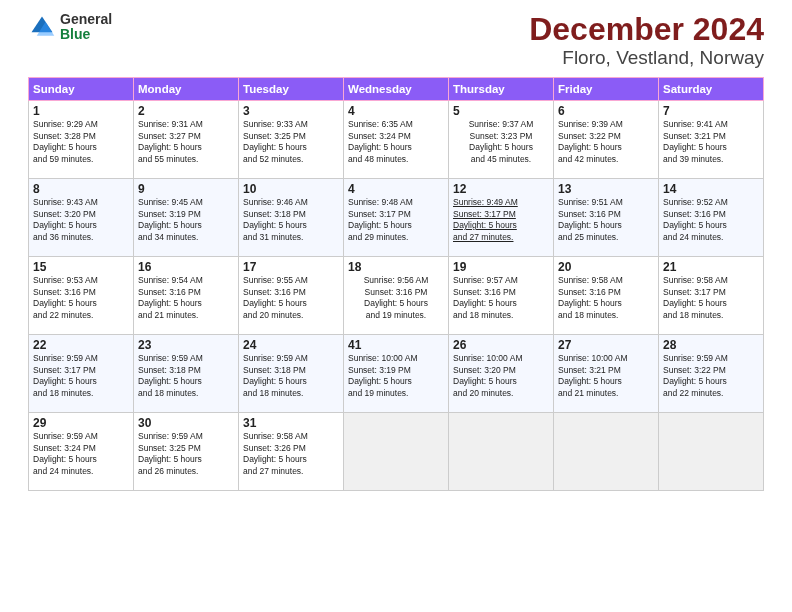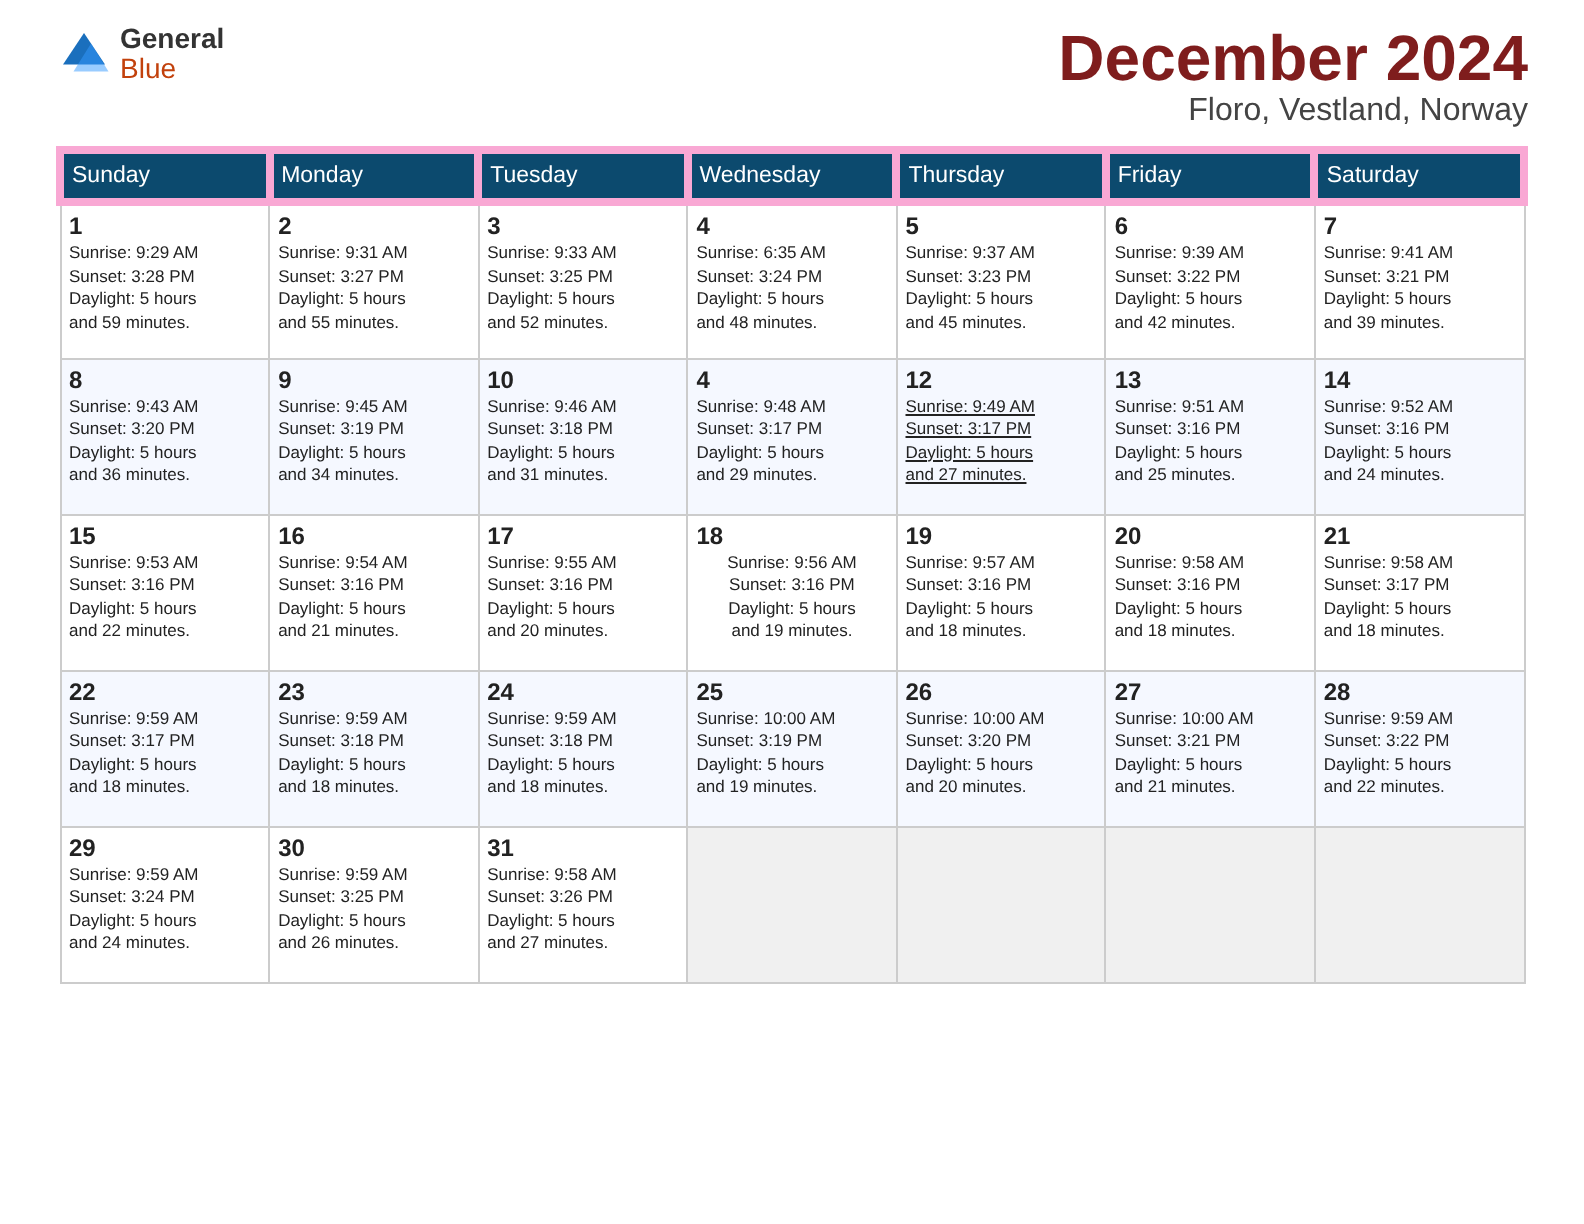--- a/index.html
+++ b/index.html
@@ -31,54 +31,54 @@
       flex-direction: column;
       line-height: 1.1;
     }
     .logo-general {
       font-size: 14px;
       font-weight: bold;
       color: #333;
     }
     .logo-blue {
       font-size: 14px;
-      font-weight: normal;
-      color: #c2410c;
+      font-weight: bold;
+      color: #15803d;
     }
     .logo-icon {
       width: 28px;
       height: 28px;
       margin-right: 2px;
     }
     .title-block {
       text-align: right;
     }
     .month-title {
       font-size: 32px;
       font-weight: bold;
       color: #7f1d1d;
       line-height: 1.1;
     }
     .location {
-      font-size: 16px;
+      font-size: 19px;
       color: #444;
     }
     table {
       width: 100%;
       border-collapse: collapse;
       table-layout: fixed;
     }
     th {
-      background-color: #0c4a6e;
+      background-color: #8b5cf6;
       color: #fff;
       font-size: 11.5px;
-      font-weight: normal;
+      font-weight: bold;
       padding: 5px 4px;
       text-align: left;
-      border: 4px solid #f9a8d4;
+      border: 1px solid #f9a8d4;
     }
     td {
       border: 1px solid #ccc;
       vertical-align: top;
       padding: 3px 4px;
       font-size: 9px;
       color: #222;
       height: 78px;
       background: #fff;
     }
@@ -161,21 +161,21 @@
           </td>
           <td>
             <span class="day-num">4</span>
             <div class="day-detail" style="white-space: pre-line;">Sunrise: 6:35 AM
 Sunset: 3:24 PM
 Daylight: 5 hours
 and 48 minutes.</div>
           </td>
           <td>
             <span class="day-num">5</span>
-            <div class="day-detail" style="white-space: pre-line;">Sunrise: 9:37 AM
+            <div class="day-detail" style="white-space: pre-line; text-align: center;">Sunrise: 9:37 AM
 Sunset: 3:23 PM
 Daylight: 5 hours
 and 45 minutes.</div>
           </td>
           <td>
             <span class="day-num">6</span>
             <div class="day-detail" style="white-space: pre-line;">Sunrise: 9:39 AM
 Sunset: 3:22 PM
 Daylight: 5 hours
 and 42 minutes.</div>
@@ -306,21 +306,21 @@
 and 18 minutes.</div>
           </td>
           <td>
             <span class="day-num">24</span>
             <div class="day-detail" style="white-space: pre-line;">Sunrise: 9:59 AM
 Sunset: 3:18 PM
 Daylight: 5 hours
 and 18 minutes.</div>
           </td>
           <td>
-            <span class="day-num">25</span>
+            <span class="day-num">41</span>
             <div class="day-detail" style="white-space: pre-line;">Sunrise: 10:00 AM
 Sunset: 3:19 PM
 Daylight: 5 hours
 and 19 minutes.</div>
           </td>
           <td>
             <span class="day-num">26</span>
             <div class="day-detail" style="white-space: pre-line;">Sunrise: 10:00 AM
 Sunset: 3:20 PM
 Daylight: 5 hours

